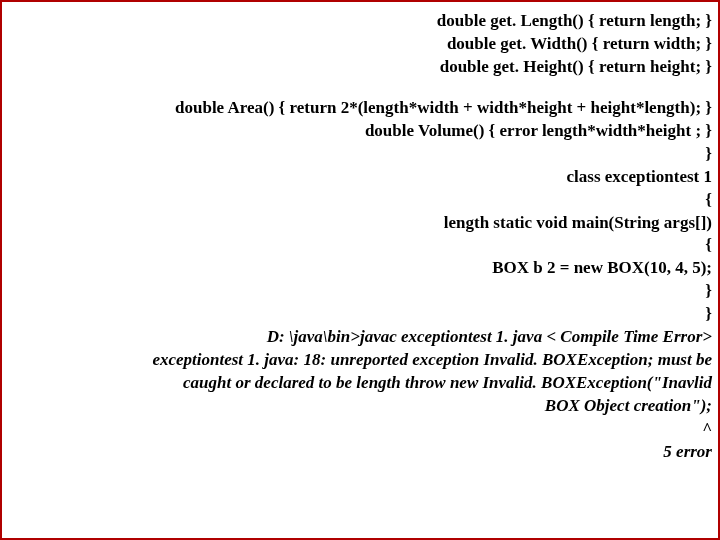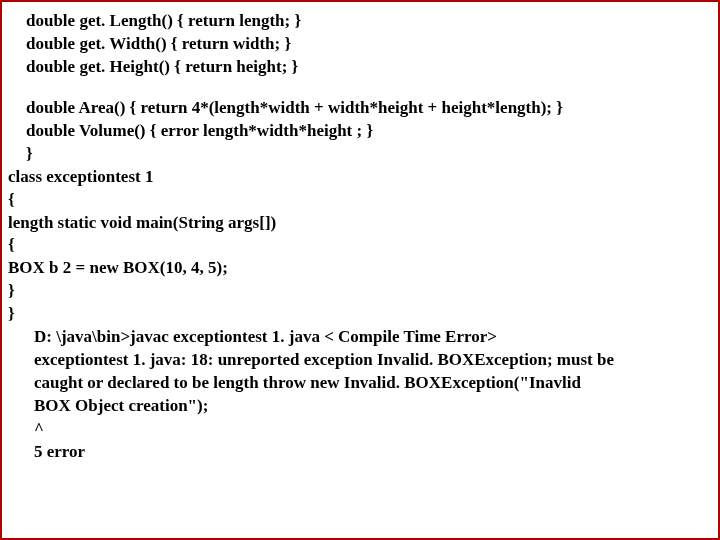--- a/index.html
+++ b/index.html
@@ -14,36 +14,37 @@
     line-height: 1.35;
     overflow: hidden;
   }
   .page {
     box-sizing: border-box;
     width: 720px;
     height: 540px;
     border: 2px solid #b00000;
     padding: 8px 6px;
     color: #000;
+    text-align: right;
   }
   .indent1 { padding-left: 18px; }
-  .indent2 { padding-left: 26px; }
+  .indent2 { padding-left: 26px; font-style: italic; }
   .spacer { height: 18px; }
 </style>
 </head>
 <body>
 <div class="page">
 
   <div class="indent1">double get. Length() { return length; }</div>
   <div class="indent1">double get. Width()  { return width;  }</div>
   <div class="indent1">double get. Height() { return height; }</div>
 
   <div class="spacer"></div>
 
-  <div class="indent1">double Area()   { return 4*(length*width + width*height + height*length); }</div>
+  <div class="indent1">double Area()   { return 2*(length*width + width*height + height*length); }</div>
   <div class="indent1">double Volume() { error length*width*height ; }</div>
   <div class="indent1">}</div>
 
   <div>class exceptiontest 1</div>
   <div>{</div>
   <div>length static void  main(String args[])</div>
   <div>{</div>
   <div>BOX b 2 = new BOX(10, 4, 5);</div>
   <div>}</div>
   <div>}</div>

